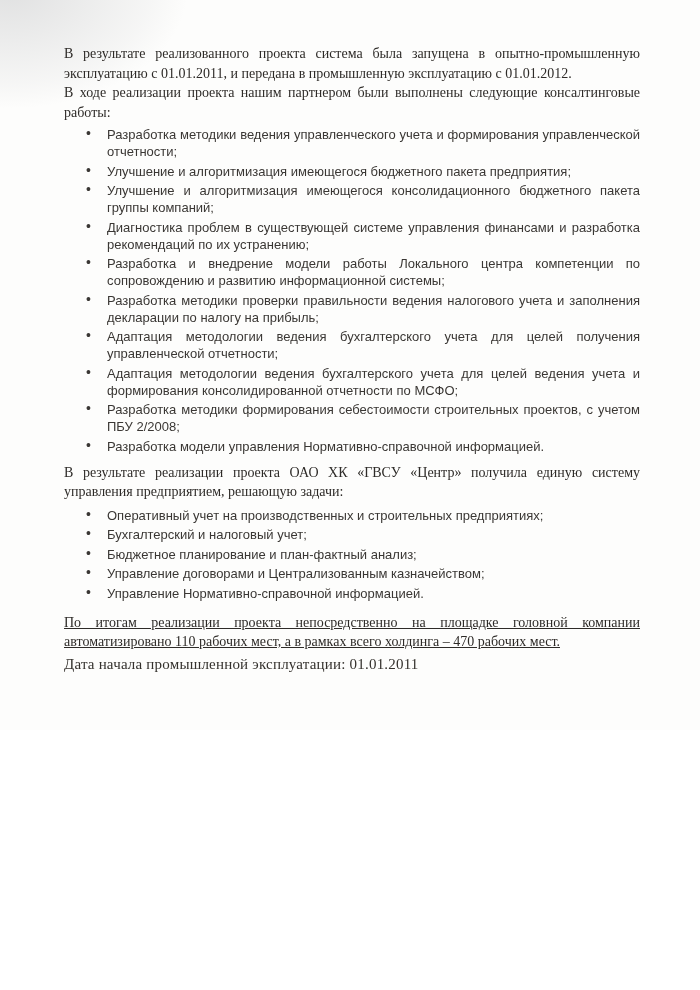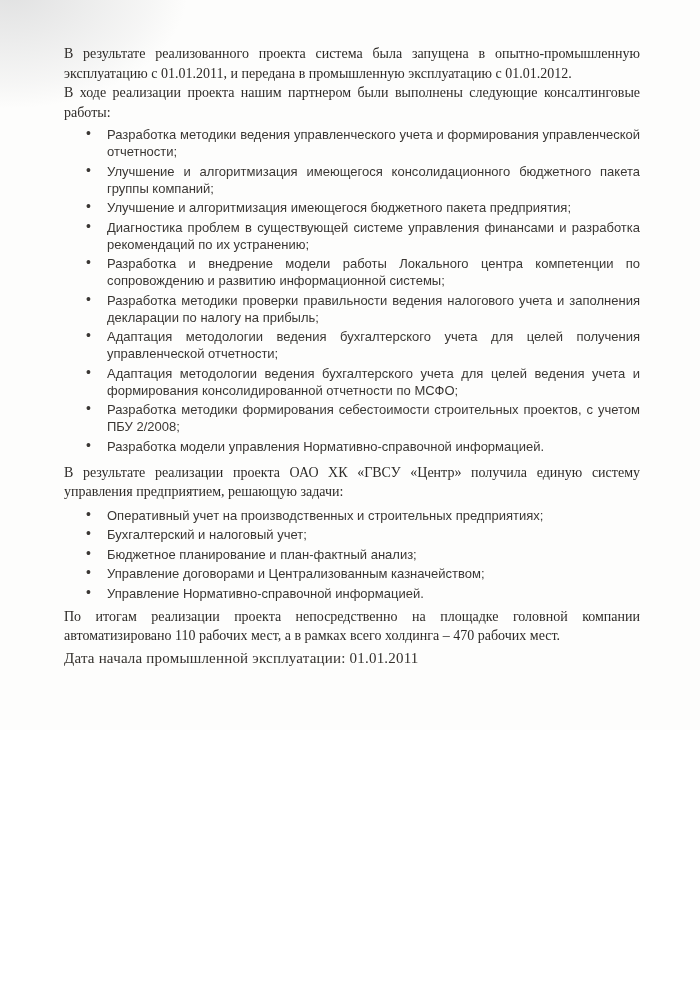--- a/index.html
+++ b/index.html
@@ -15,21 +15,21 @@
     pointer-events:none;
   }
   .content{
     position:absolute;left:64px;top:44px;width:576px;
   }
   .para{
     margin:0;font-size:14px;line-height:19.5px;text-align:justify;
     color:#2e2b28;
   }
   .para.gap-top{margin-top:8px;}
-  .para.gap-top-lg{margin-top:5px;}
+  .para.gap-top-lg{margin-top:11px;text-decoration:underline;}
   .date-big{
     margin:2px 0 0 0;font-size:15px;line-height:20px;color:#34312d;
     letter-spacing:.2px;
   }
   ul.blist{
     list-style:none;margin:4px 0 0 0;padding:0;
     font-family:"Liberation Sans", sans-serif;
     font-size:13px;line-height:17px;color:#3a3734;
   }
   ul.blist.second{margin-top:5px;}
@@ -91,23 +91,23 @@
   <div class="corner-shade"></div>
 
   <div class="content">
     <p class="para">В результате реализованного проекта система была запущена в опытно-промышленную эксплуатацию с 01.01.2011, и передана в промышленную эксплуатацию с 01.01.2012.</p>
     <p class="para">В ходе реализации проекта нашим партнером были выполнены следующие консалтинговые работы:</p>
 
     <ul class="blist">
 
         <li><span>Разработка методики ведения управленческого учета и формирования управленческой отчетности;</span></li>
 
+        <li><span>Улучшение и алгоритмизация имеющегося бюджетного пакета предприятия;</span></li>
+
         <li><span>Улучшение и алгоритмизация имеющегося консолидационного бюджетного пакета группы компаний;</span></li>
-
-        <li><span>Улучшение и алгоритмизация имеющегося бюджетного пакета предприятия;</span></li>
 
         <li><span>Диагностика проблем в существующей системе управления финансами и разработка рекомендаций по их устранению;</span></li>
 
         <li><span>Разработка и внедрение модели работы Локального центра компетенции по сопровождению и развитию информационной системы;</span></li>
 
         <li><span>Разработка методики проверки правильности ведения налогового учета и заполнения декларации по налогу на прибыль;</span></li>
 
         <li><span>Адаптация методологии ведения бухгалтерского учета для целей получения управленческой отчетности;</span></li>
 
         <li><span>Адаптация методологии ведения бухгалтерского учета для целей ведения учета и формирования консолидированной отчетности по МСФО;</span></li>

